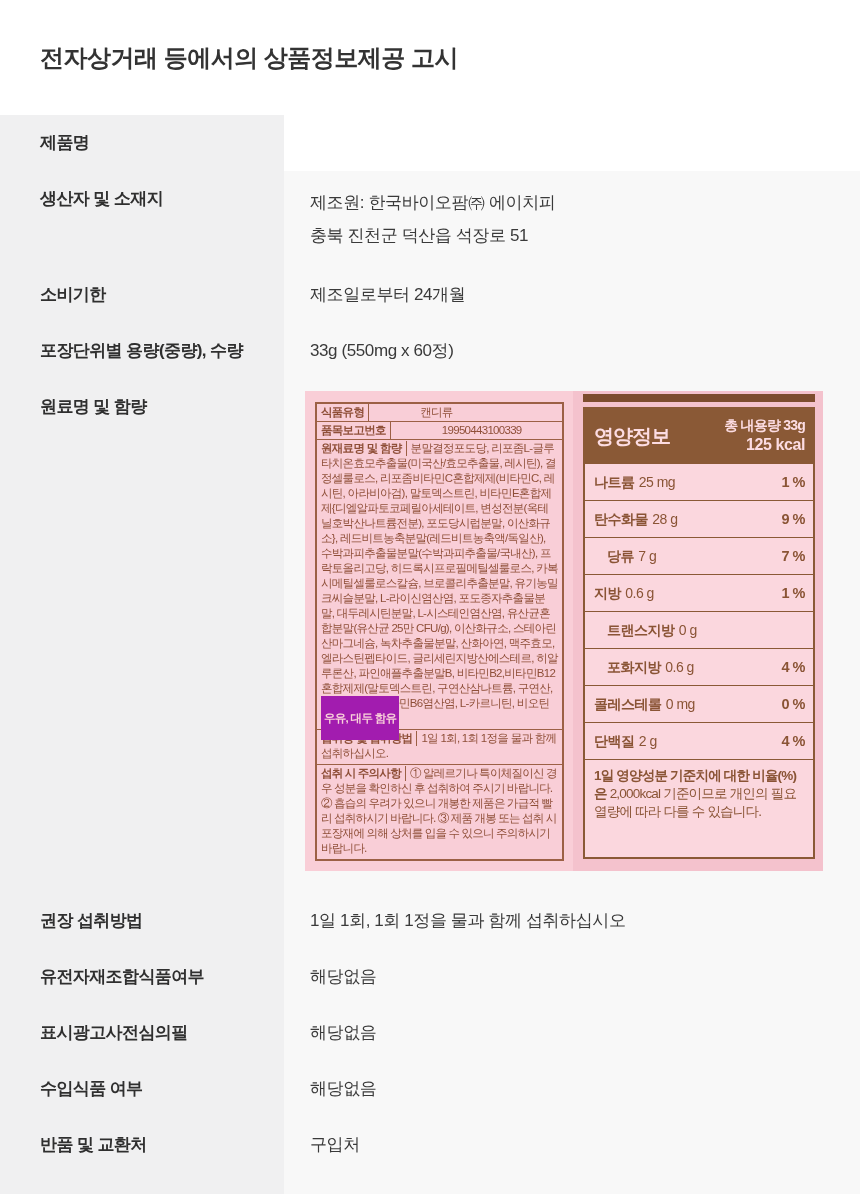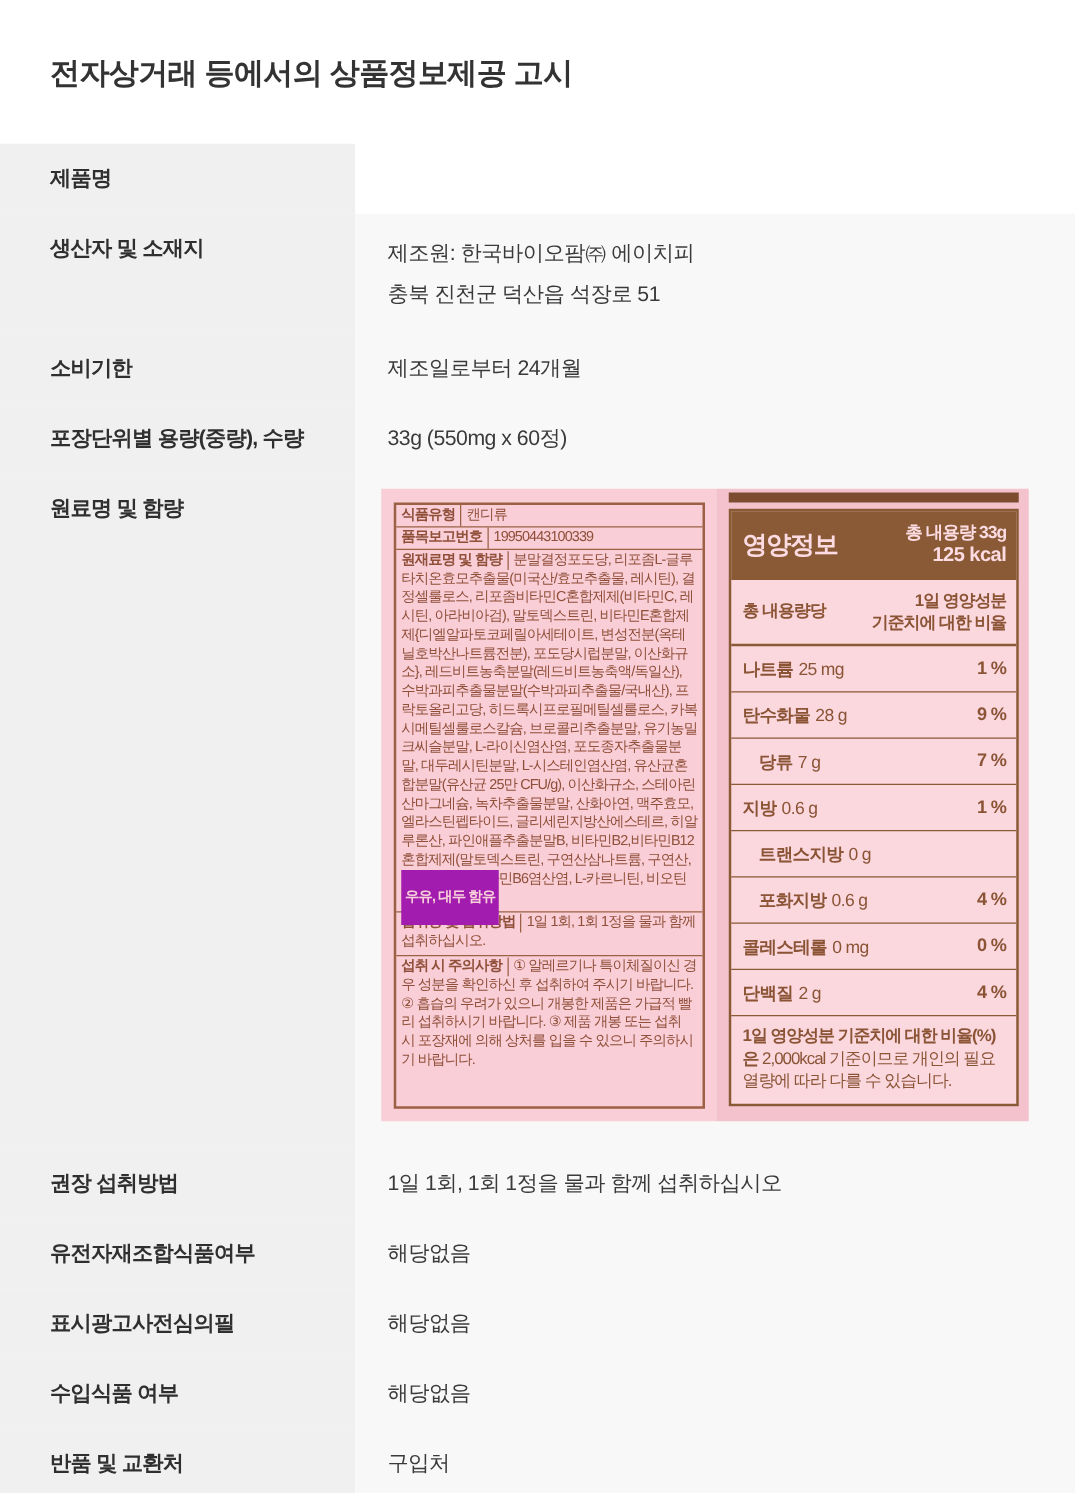--- a/index.html
+++ b/index.html
@@ -24,25 +24,25 @@
   .fill .r { flex:1; background:#f8f8f8; }
 
   
   .ivalue.imgcell { padding:12px 0 22px 21px; }
   .panels { display:flex; align-items:stretch; min-height:433px; }
 
   
   .panelL { width:268px; flex:0 0 268px; background:#f9ced7; padding:11px 9px 10px 10px; }
   .ltable { border:2px solid #9c6045; color:#8f4f38; font-size:11.5px; line-height:15px;
             letter-spacing:-0.7px; word-break:break-all; height:100%; }
-  .lrow { display:flex; border-bottom:1.5px solid #9c6045; }
+  .lrow { display:flex; border-bottom:1.5px solid #9c6045;gap:47px; }
   .lkey { font-weight:700; padding:1px 4px; border-right:1.5px solid #9c6045; white-space:nowrap; }
   .lval { padding:1px 4px; }
   .lrow-text { padding:1px 4px 3px 4px; border-bottom:1.5px solid #9c6045; }
-  .lrow-text.last { border-bottom:none; }
+  .lrow-text.last { border-bottom:none;font-family:Liberation Serif, serif; }
   .lkey-float { float:left; font-weight:700; border-right:1.5px solid #9c6045;
                 padding-right:4px; margin-right:4px; white-space:nowrap; }
   .allergen { background:#a21caf; color:#f9d0d9; font-weight:700; padding:16px 3px; }
 
   
   .panelR { width:250px; flex:0 0 250px; background:#f4c2cd; padding:3px 8px 12px 10px;
             display:flex; flex-direction:column; }
   .cropbar { height:8px; background:#7d4c2e; margin:0 0 5px 0; }
   .ntable { border:2px solid #8a5936; background:#fbd7de; color:#8a5435; flex:1;
             display:flex; flex-direction:column; }
@@ -128,27 +128,20 @@
           <div class="panelR">
             <div class="cropbar"></div>
             <div class="ntable">
               <div class="nhead">
                 <span class="ttl">영양정보</span>
                 <span class="tot">
                   <div class="t1">총 내용량 33g</div>
                   <div class="t2">125 kcal</div>
                 </span>
               </div>
-              <div class="nsub">
-                <span class="l">총 내용량당</span>
-                <span class="r">
-                  <div>1일 영양성분</div>
-                  <div>기준치에 대한 비율</div>
-                </span>
-              </div>
               <div class="nrow">
                 <span><span class="nm">나트륨</span> <span class="amt">25 mg</span></span>
                 <span class="pct">1 %</span>
               </div>
               <div class="nrow">
                 <span><span class="nm">탄수화물</span> <span class="amt">28 g</span></span>
                 <span class="pct">9 %</span>
               </div>
               <div class="nrow indent">
                 <span><span class="nm">당류</span> <span class="amt">7 g</span></span>

